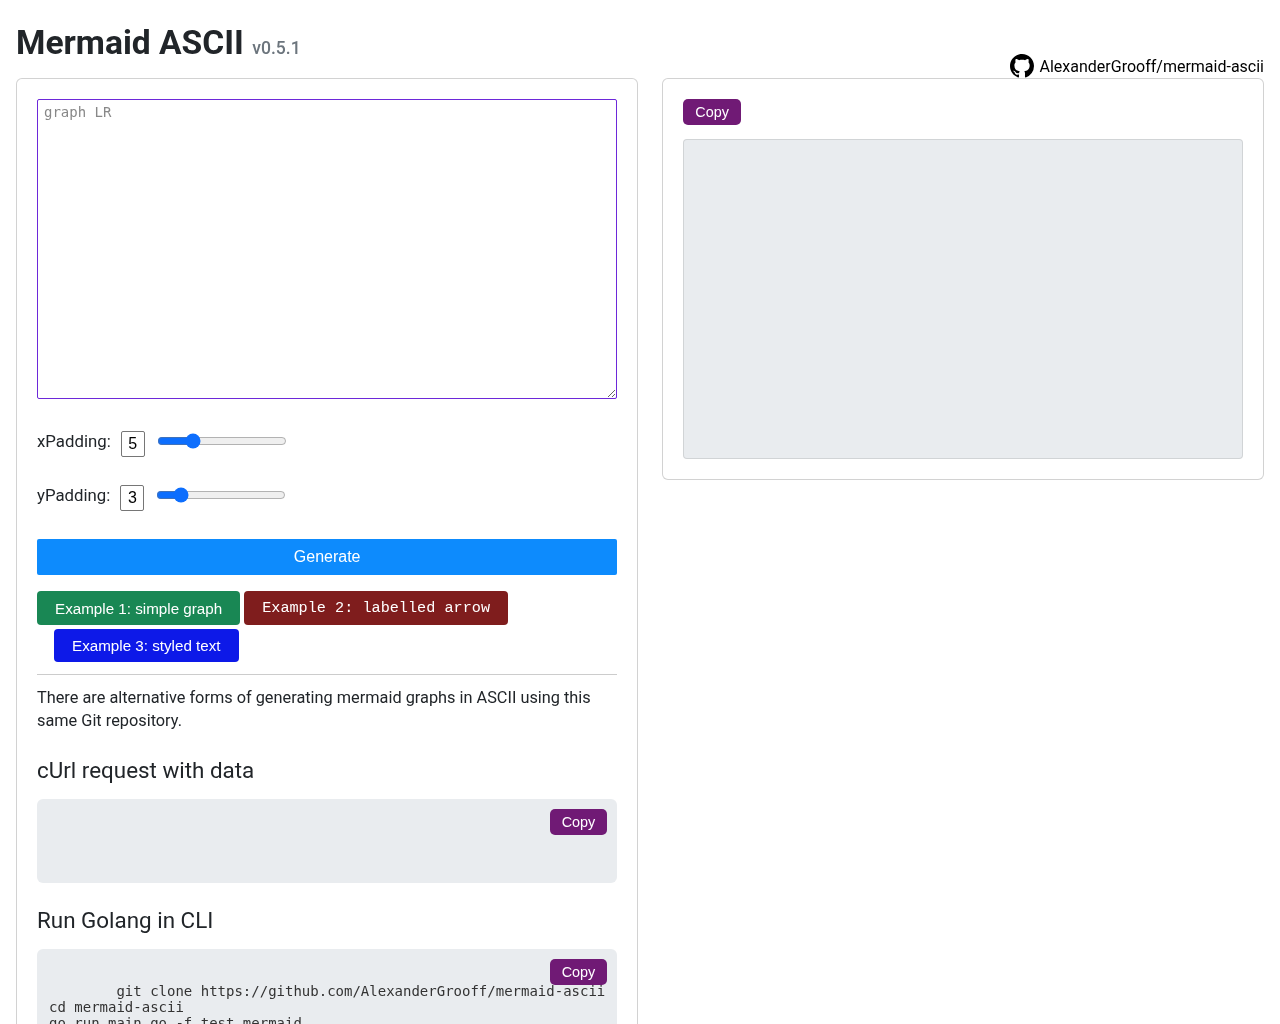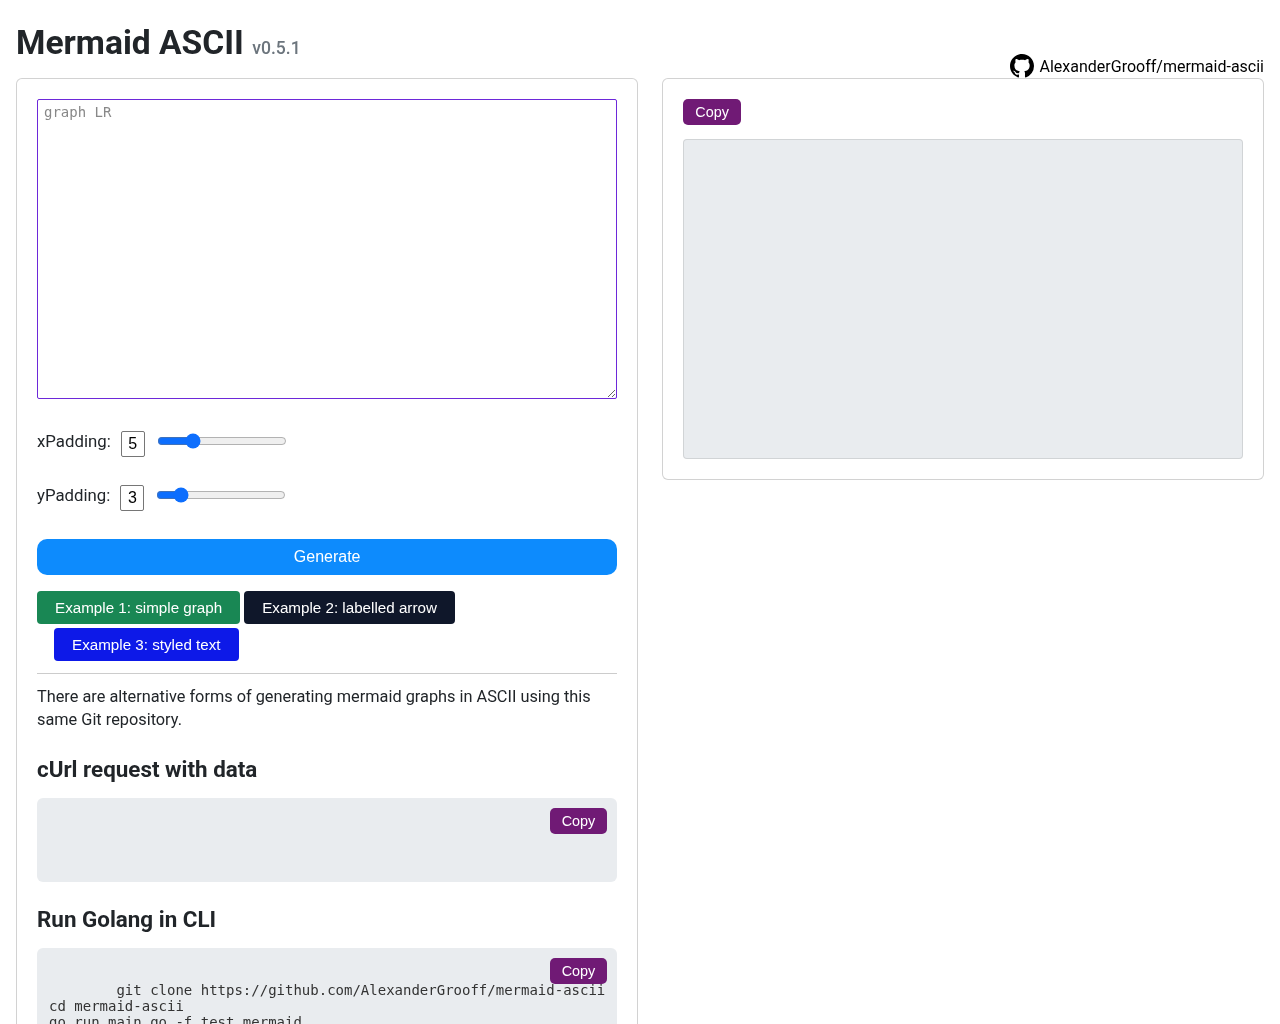--- a/index.html
+++ b/index.html
@@ -88,31 +88,31 @@
     border: 1px solid #767676;
     border-radius: 2px;
     padding: 2px;
   }
   .slider {
     width: 130px;
   }
   .btn {
     display: inline-block;
     border: none;
-    border-radius: 10px;
+    border-radius: 2px;
     padding: 8px 14px;
     font-size: 1rem;
     color: #fff;
     cursor: pointer;
     text-align: center;
   }
   .btn-primary { background: #0d8bfd; }
   .btn-primary-sm { background: #701a75; font-size: 0.9rem; padding: 5px 12px; border-radius: 5px;}
   .btn-success { background: #198754; }
-  .btn-info    { background: #0f172a; }
+  .btn-info    { background: #7f1d1d; font-family: Liberation Mono, monospace; }
   .btn-blue    { background: #0d19e8; margin-left: 17px; }
   .generate-btn {
     width: 100%;
     margin-top: 28px;
     padding: 9px 0;
   }
   .examples {
     margin-top: 16px;
     display: flex;
     gap: 4px;
@@ -128,21 +128,21 @@
     border-top: 1px solid #ccc;
     margin: 12px 0;
   }
   .desc {
     font-size: 1.02rem;
     line-height: 1.4;
     margin: 12px 0;
   }
   h3.section {
     font-size: 1.4rem;
-    font-weight: 700;
+    font-weight: 400;
     margin: 24px 0 16px 0;
   }
   .code-block {
     position: relative;
     background: #e9ecef;
     border-radius: 6px;
     padding: 18px 12px;
     font-family: ui-monospace, SFMono-Regular, Menlo, Monaco, Consolas, monospace;
     font-size: 14px;
     white-space: pre;

